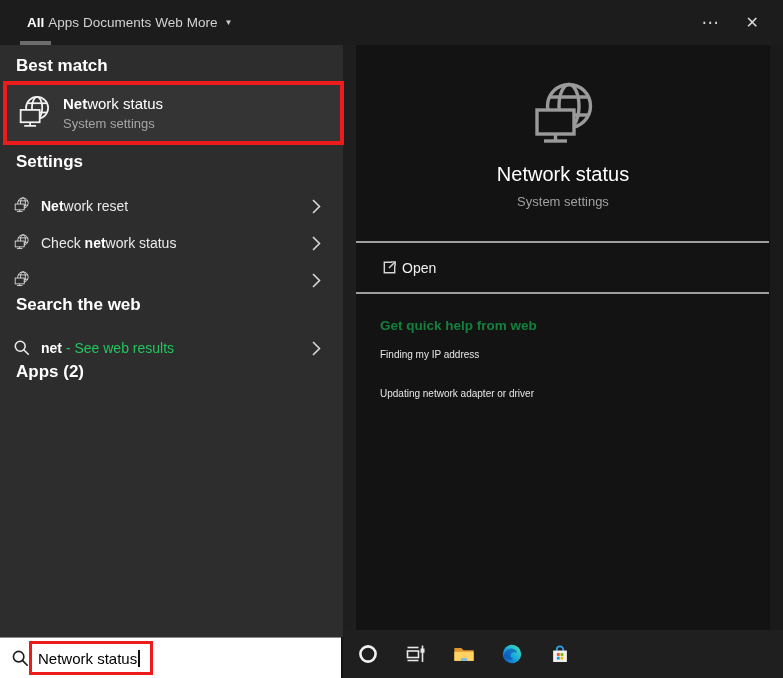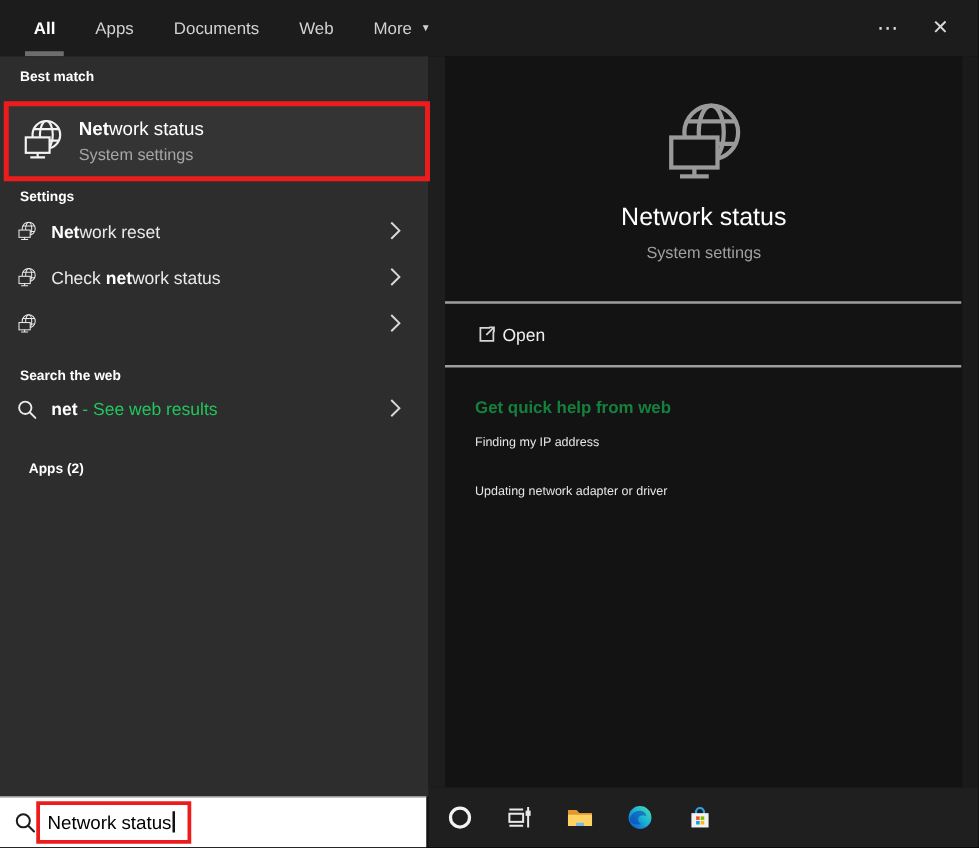--- a/index.html
+++ b/index.html
@@ -8,64 +8,64 @@
     font-family:"Liberation Sans","DejaVu Sans",sans-serif;
     background:var(--bg-right,#131313);
     -webkit-font-smoothing:antialiased;
   }
   
   .topbar{
     position:absolute;left:0;top:0;width:783px;height:45px;
     background:var(--bg-topbar,#1c1c1c);
     display:flex;align-items:center;padding-left:25px;box-sizing:border-box;
   }
-  .tabs{display:flex;gap:28px;height:100%;}
+  .tabs{display:flex;height:100%;}
   .tab{
     position:relative;display:flex;align-items:center;height:100%;
     font-size:13.5px;color:#d2d2d2;cursor:pointer;padding:0 2px;
   }
   .tab.active{color:#fff;font-weight:bold;}
   .tab.active::after{
     content:"";position:absolute;left:-5px;right:-5px;bottom:0;height:4px;
     background:#6d6d6d;
   }
   .tab .arrow{font-size:8px;margin-left:7px;color:#cfcfcf;}
   .topbar-right{margin-left:auto;display:flex;align-items:center;gap:26px;padding-right:24px;}
   .icon-btn{color:#d8d8d8;cursor:pointer;line-height:1;}
   .icon-btn.dots{font-size:17px;letter-spacing:1px;}
   .icon-btn.x{font-size:16px;}
   
   .left-panel{
     position:absolute;left:0;top:45px;width:343px;height:592px;
     background:var(--bg-left,#2d2d2d);
   }
-  .sec-h{position:absolute;left:16px;font-size:11px;font-weight:bold;color:#fff;}
+  .sec-h{position:absolute;left:16px;font-size:17px;font-weight:bold;color:#fff;}
   .h-best{top:11px;}
   .h-settings{top:107px;}
   .h-web{top:250px;}
-  .h-apps{top:324px;margin-left:7px;}
+  .h-apps{top:317px;}
   .best-card{
     position:absolute;left:3px;top:36px;width:341px;height:64px;box-sizing:border-box;
     background:var(--bg-card,#343434);
     display:flex;align-items:center;padding-left:13px;cursor:pointer;
   }
   .best-card .bm-icon{width:36px;height:36px;color:#f2f2f2;--icon-bg:var(--bg-card,#343434);flex:0 0 auto;}
   .bm-text{margin-left:11px;}
   .bm-title{font-size:15px;color:#fff;}
   .bm-title b{font-weight:bold;}
   .bm-sub{font-size:13px;color:#a6a6a6;margin-top:4px;}
   .annotation{
     position:absolute;border:4px solid var(--accent-red,#ed1c1c);
     box-sizing:border-box;pointer-events:none;z-index:5;
   }
   .ann-best{left:3px;top:36px;width:341px;height:64px;}
   .rowlist{position:absolute;left:0;top:132px;width:100%;}
   .rowlist.web{top:274px;}
   .s-row{
-    height:37px;display:flex;align-items:flex-start;padding:0 22px 0 13px;cursor:pointer;
+    height:37px;display:flex;align-items:flex-end;padding:0 22px 0 13px;cursor:pointer;
   }
   .s-row .row-icon{width:17px;height:17px;color:#eaeaea;--icon-bg:var(--bg-left,#2d2d2d);flex:0 0 auto;}
   .row-label{margin-left:11px;font-size:14px;color:#eaeaea;}
   .row-label b{color:#fff;}
   .row-label .dim{color:#22c55e;}
   .chev{margin-left:auto;width:9px;height:15px;color:#d8d8d8;flex:0 0 auto;}
   
   .right-panel{
     position:absolute;left:343px;top:45px;width:440px;height:585px;
     background:var(--bg-right,#131313);

